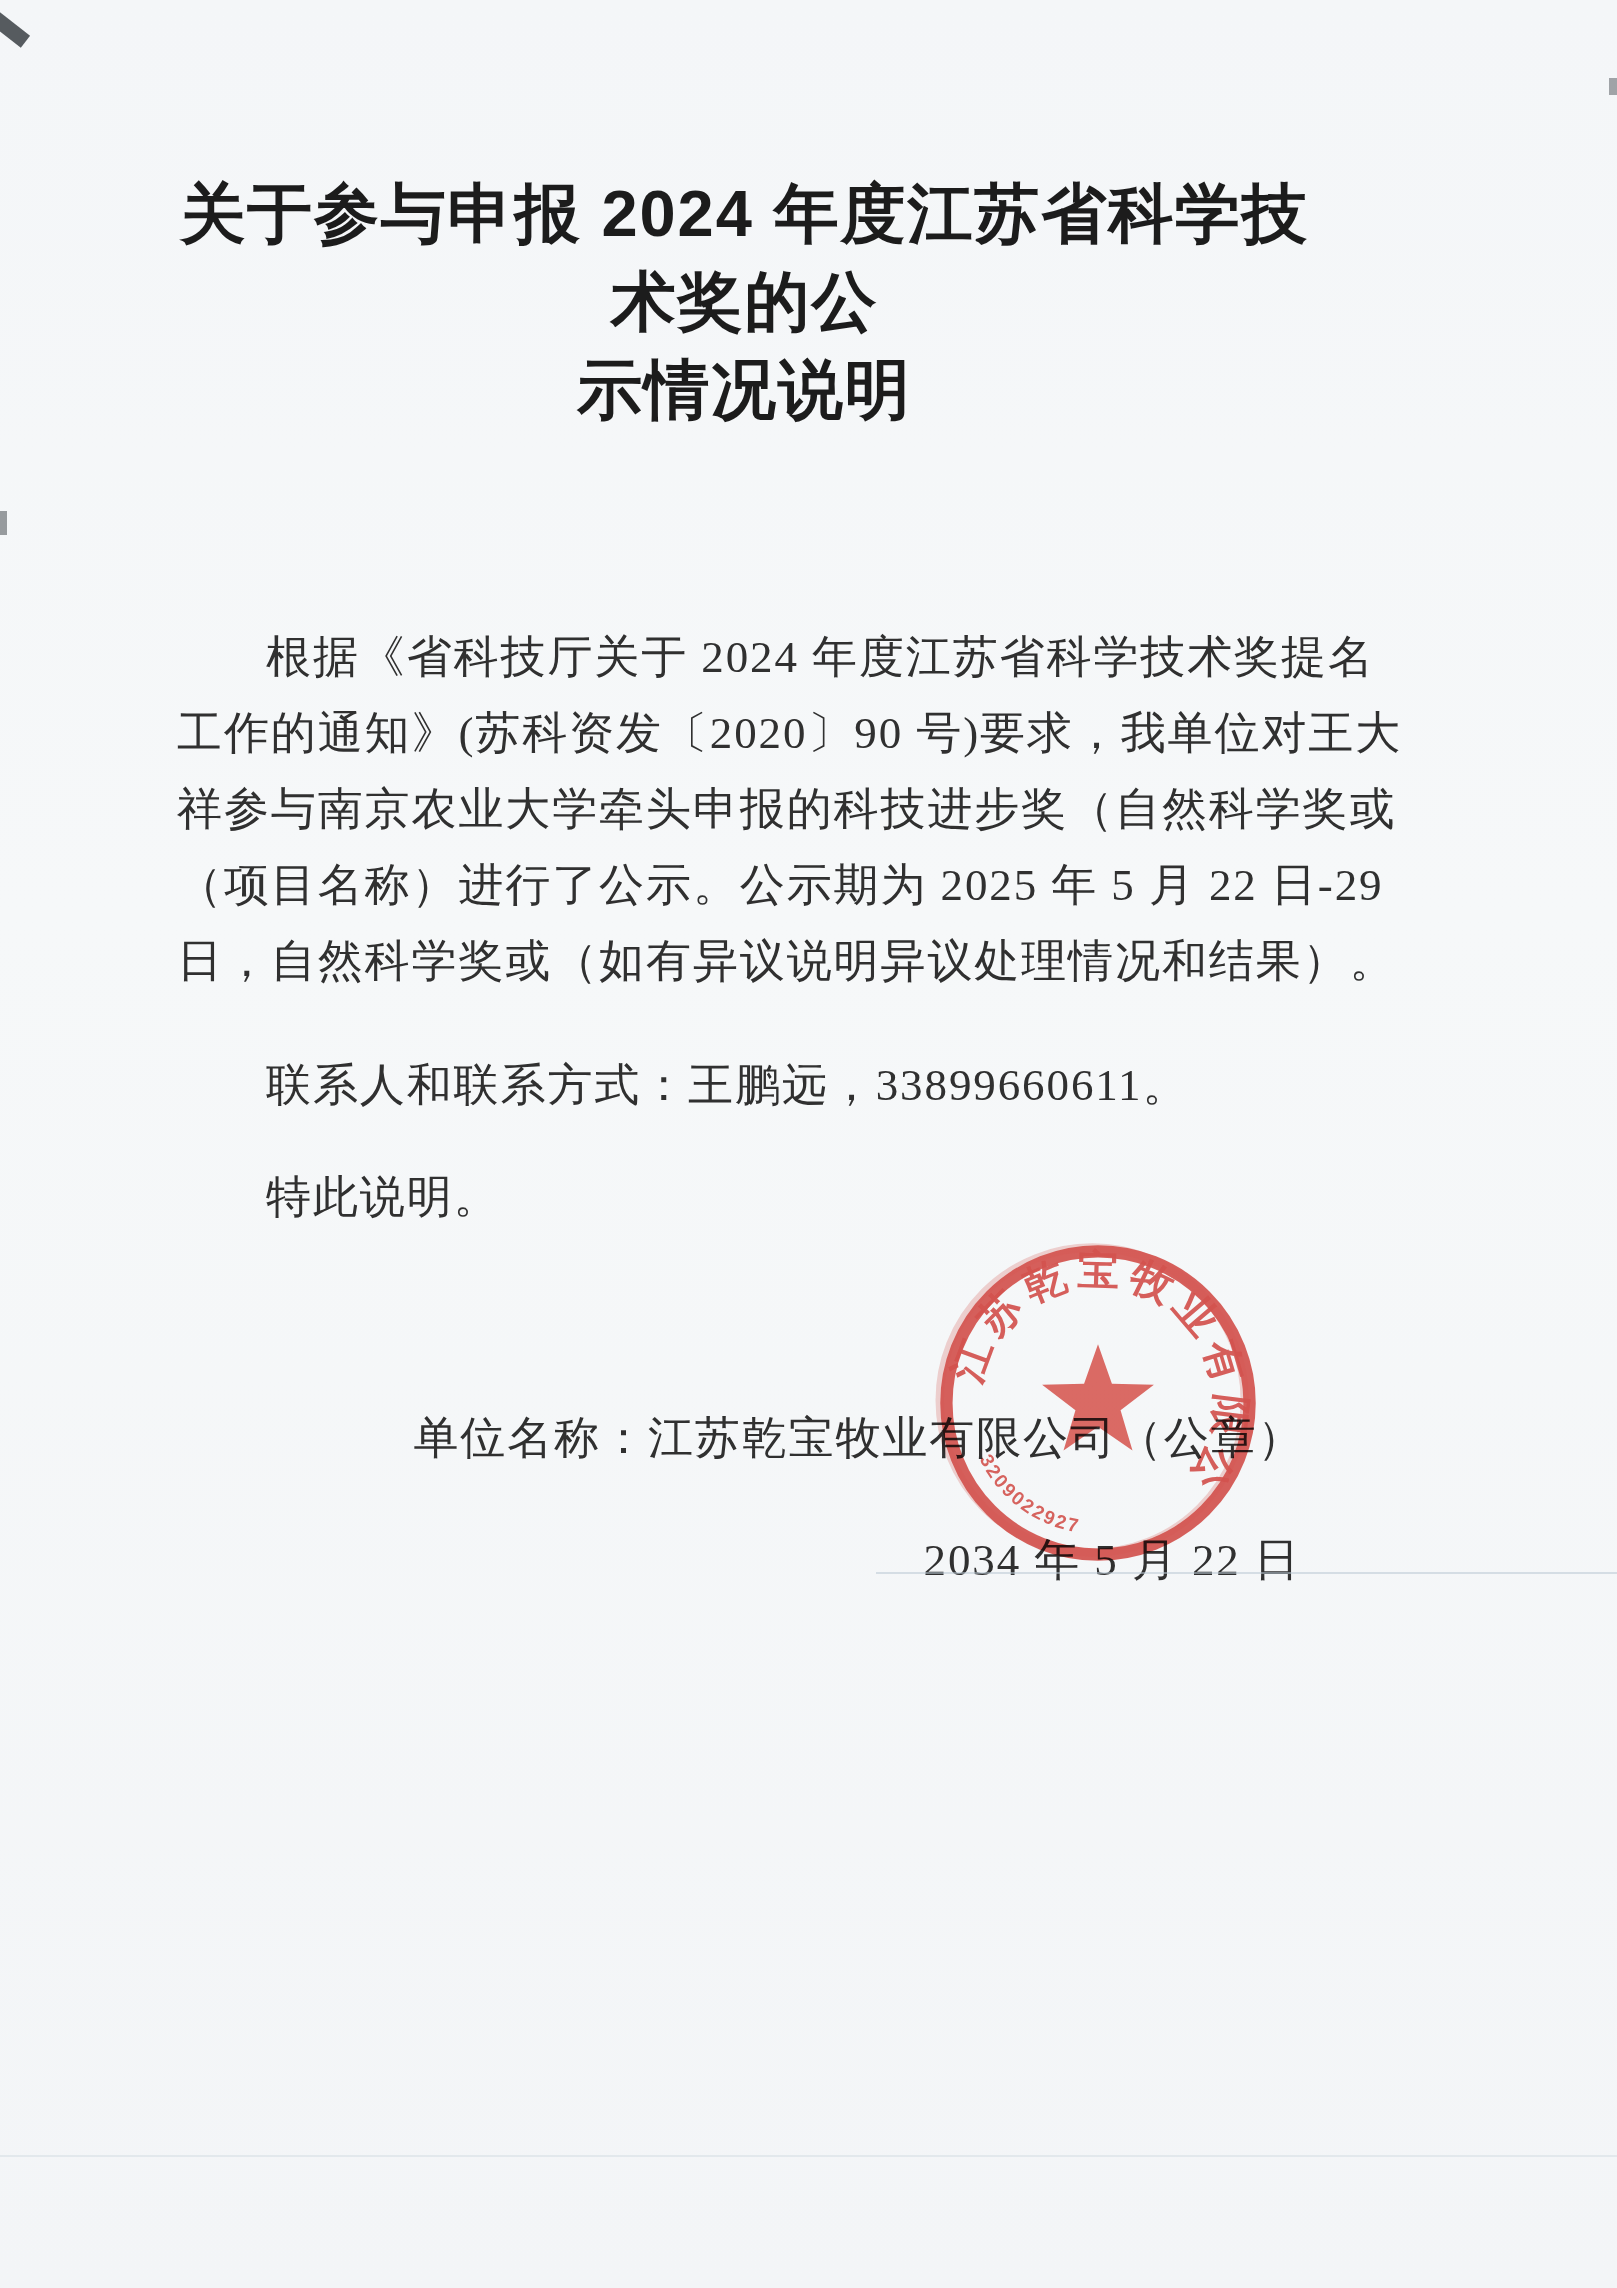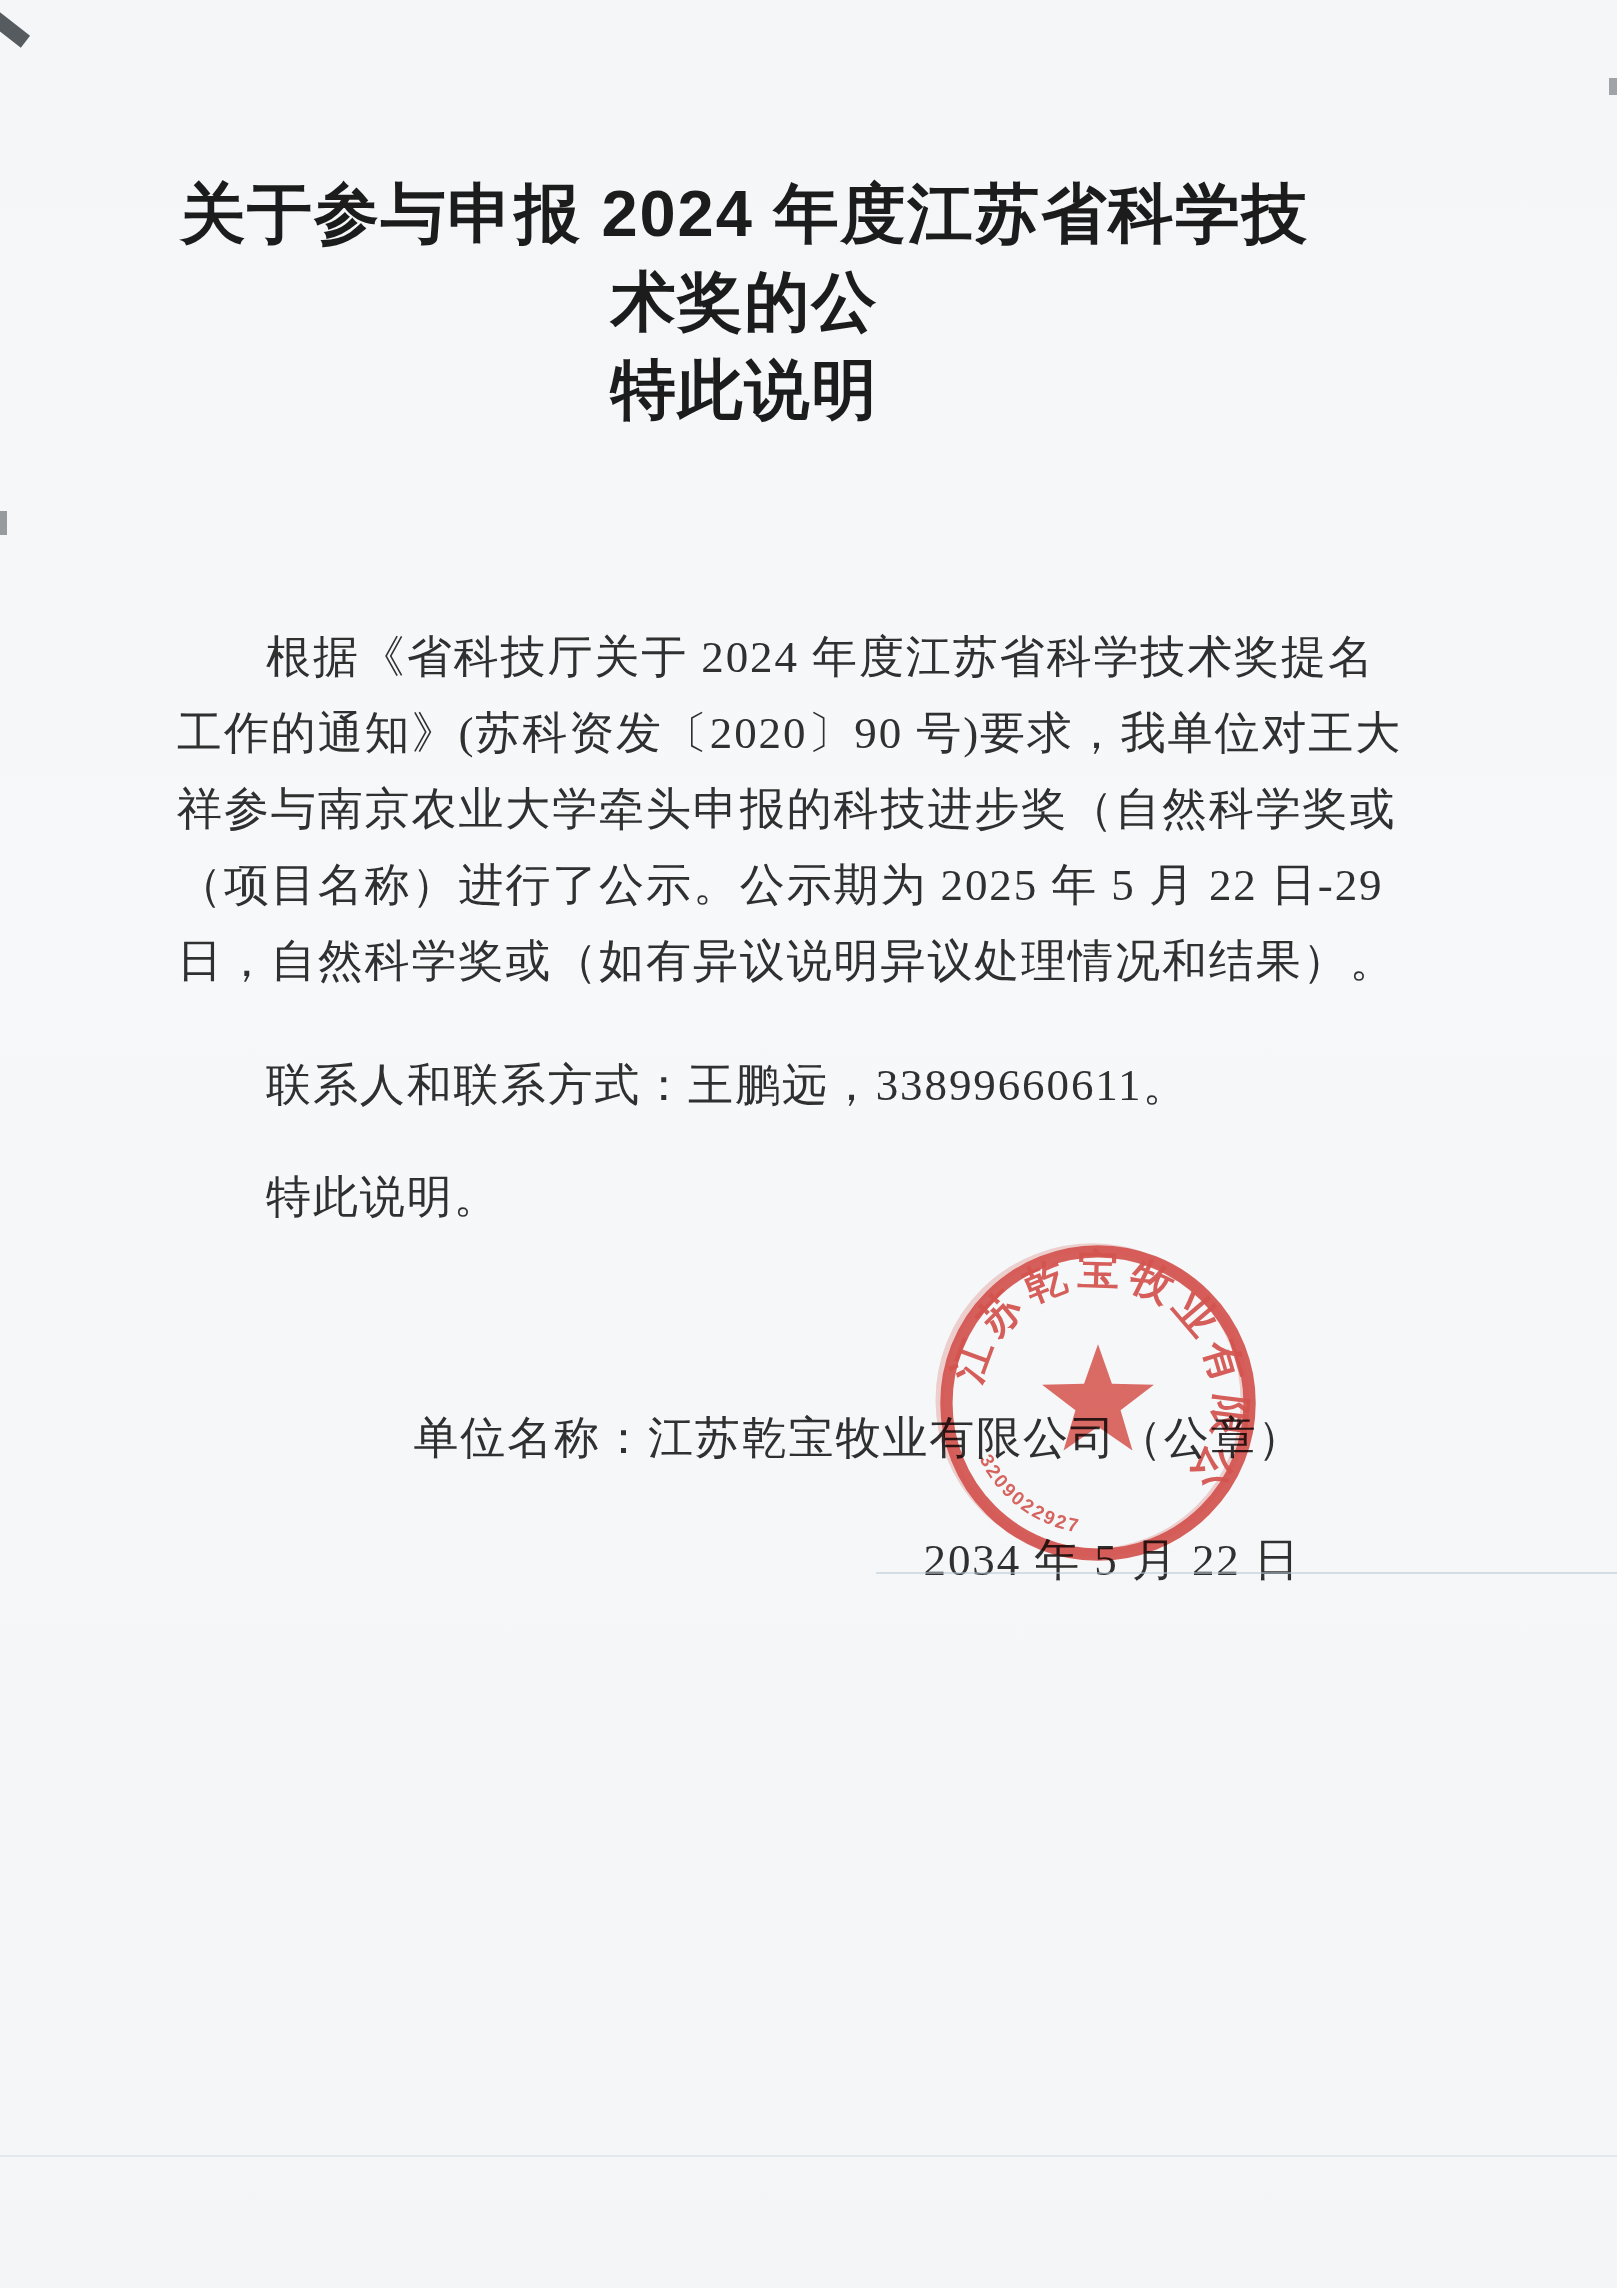--- a/index.html
+++ b/index.html
@@ -50,21 +50,21 @@
 </style>
 </head>
 <body>
 
 <div class="page">
 
   <div class="doc">
 
     <div class="title">
       <div>关于参与申报 2024 年度江苏省科学技术奖的公</div>
-      <div>特此说明</div>
+      <div>示情况说明</div>
     </div>
 
     <div class="body-block">
       <div class="bl indent">根据《省科技厅关于 2024 年度江苏省科学技术奖提名</div>
       <div class="bl">工作的通知》(苏科资发〔2020〕90 号)要求，我单位对王大</div>
       <div class="bl">祥参与南京农业大学牵头申报的科技进步奖（自然科学奖或</div>
       <div class="bl">（项目名称）进行了公示。公示期为 2025 年 5 月 22 日-29</div>
       <div class="bl">日，自然科学奖或（如有异议说明异议处理情况和结果）。</div>
 
       <div class="bl indent contact">联系人和联系方式：王鹏远，33899660611。</div>

